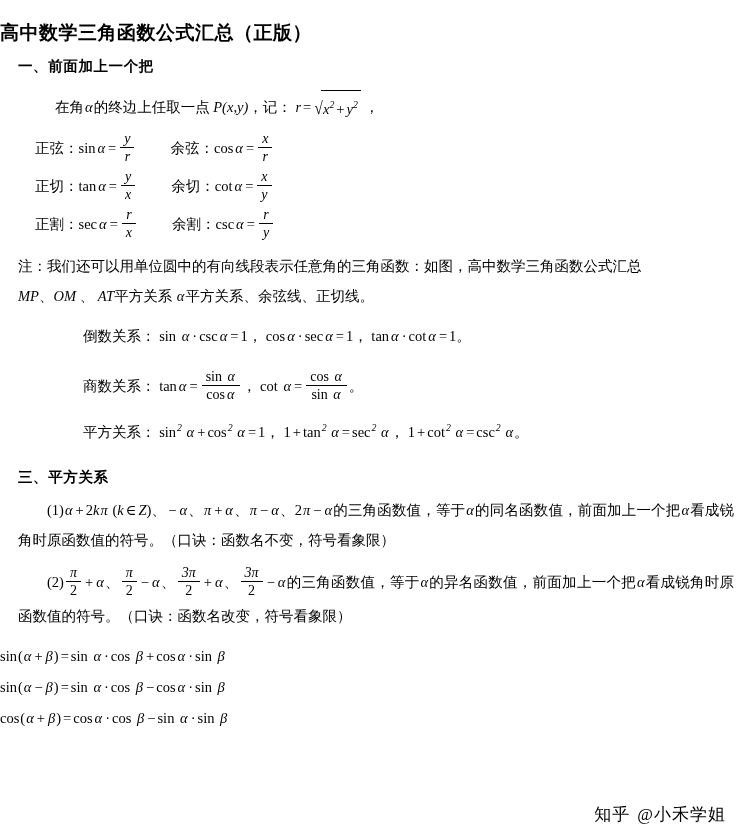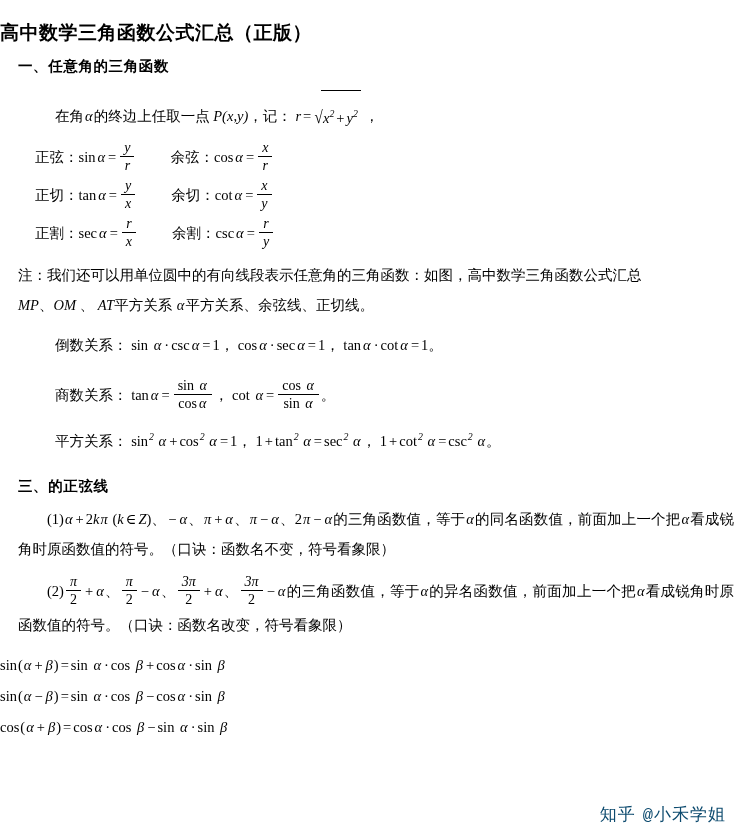--- a/index.html
+++ b/index.html
@@ -109,38 +109,38 @@
   .sqrt { display: inline-block; white-space: nowrap; vertical-align: -0.12em; }
   .sqrt > .radical {
     display: inline-block;
     font-size: 1.22em;
     transform: scaleX(0.85) translateY(0.02em);
     transform-origin: right bottom;
   }
   .sqrt > .rad-body {
     display: inline-block;
     border-top: 1px solid #000;
-    padding: 15px 3px 0 2px;
+    padding: 6px 3px 0 2px;
     margin-left: -2px;
   }
 
   
   .fn-row {
     padding-left: 35px;
     font-size: 14.5px;
     line-height: 1;
     margin: 0;
     display: block;
     height: 38px;
   }
   .fn-row .lbl { display: inline-block; }
   .fn-row .gap { display: inline-block; width: 34px; }
 
   .rel-row {
-    padding-left: 55px;
+    padding-left: 83px;
     font-size: 14.5px;
     line-height: 1;
     margin: 0;
     height: 32px;
   }
 
   .sum-row {
     font-size: 14.5px;
     line-height: 1;
     margin: 0;
@@ -153,37 +153,37 @@
   .sp-10 { height: 10px; }
   .sp-12 { height: 12px; }
   .sp-14 { height: 14px; }
 
   
   .watermark {
     position: absolute;
     right: 14px;
     bottom: 6px;
     font-size: 17px;
-    color: #0c4a6e;
+    color: #000000;
     letter-spacing: 1px;
-    font-family: Liberation Mono, monospace;
+    font-family: Liberation Serif, serif;
     user-select: none;
     white-space: nowrap;
   }
   .watermark .wm-brand { margin-right: 7px; }
 </style>
 </head>
 <body>
 
 <div class="page">
 
   <h1 class="doc-title">高中数学三角函数公式汇总（正版）</h1>
 
   <div class="sp-6"></div>
-  <h2 class="section-heading">一、任意角的三角函数</h2>
+  <h2 class="section-heading">一、前面加上一个把</h2>
 
   <div class="sp-12"></div>
 
   <p class="body-line math">
     <span>在角</span><span class="gk">α</span><span>的终边上任取一点</span><span class="mi">&nbsp;P</span><span class="mi">(</span><span class="mi">x</span><span>,</span><span class="mi">y</span><span class="mi">)</span><span>，记：</span>&nbsp;<span class="mi">r</span><span class="mo">=</span><span class="sqrt"><span class="radical">√</span><span class="rad-body"><span class="mi">x</span><span class="sup">2</span><span class="mo">+</span><span class="mi">y</span><span class="sup">2</span></span></span>&nbsp;，
   </p>
 
   <div class="sp-10"></div>
 
   <div class="fn-row math">
@@ -221,21 +221,21 @@
   </div>
 
   <div class="sp-14"></div>
 
   <div class="rel-row math">
     <span>平方关系：</span>&nbsp;<span><span class="fn">sin</span><span class="sup">2</span>&nbsp;<span class="gk">α</span><span class="mo">+</span><span class="fn">cos</span><span class="sup">2</span>&nbsp;<span class="gk">α</span><span class="mo">=</span>1</span><span>，</span>&nbsp;<span>1<span class="mo">+</span><span class="fn">tan</span><span class="sup">2</span>&nbsp;<span class="gk">α</span><span class="mo">=</span><span class="fn">sec</span><span class="sup">2</span>&nbsp;<span class="gk">α</span></span><span>，</span>&nbsp;<span>1<span class="mo">+</span><span class="fn">cot</span><span class="sup">2</span>&nbsp;<span class="gk">α</span><span class="mo">=</span><span class="fn">csc</span><span class="sup">2</span>&nbsp;<span class="gk">α</span></span><span>。</span>
   </div>
 
   <div class="sp-8"></div>
 
-  <h2 class="section-heading">三、的正弦线</h2>
+  <h2 class="section-heading">三、平方关系</h2>
 
   <div class="sp-6"></div>
 
   <p class="body-para">
     <span style="display:inline-block;width:2em"></span><span class="math">(1)</span><span class="math"><span class="gk">α</span><span class="mo">+</span>2<span class="mi">k</span><span class="gk">π</span>&nbsp;(<span class="mi">k</span><span class="mo">∈</span><span class="mi">Z</span>)、<span class="mo">−</span><span class="gk">α</span>、<span class="gk">π</span><span class="mo">+</span><span class="gk">α</span>、<span class="gk">π</span><span class="mo">−</span><span class="gk">α</span>、2<span class="gk">π</span><span class="mo">−</span><span class="gk">α</span></span><span>的三角函数值，等于</span><span class="gk">α</span><span>的同名函数值，前面加上一个把</span><span class="gk">α</span><span>看成锐角时原函数值的符号。（口诀：函数名不变，符号看象限）</span>
   </p>
 
   <div class="sp-10"></div>
 
   <p class="body-para" style="line-height:34px">

